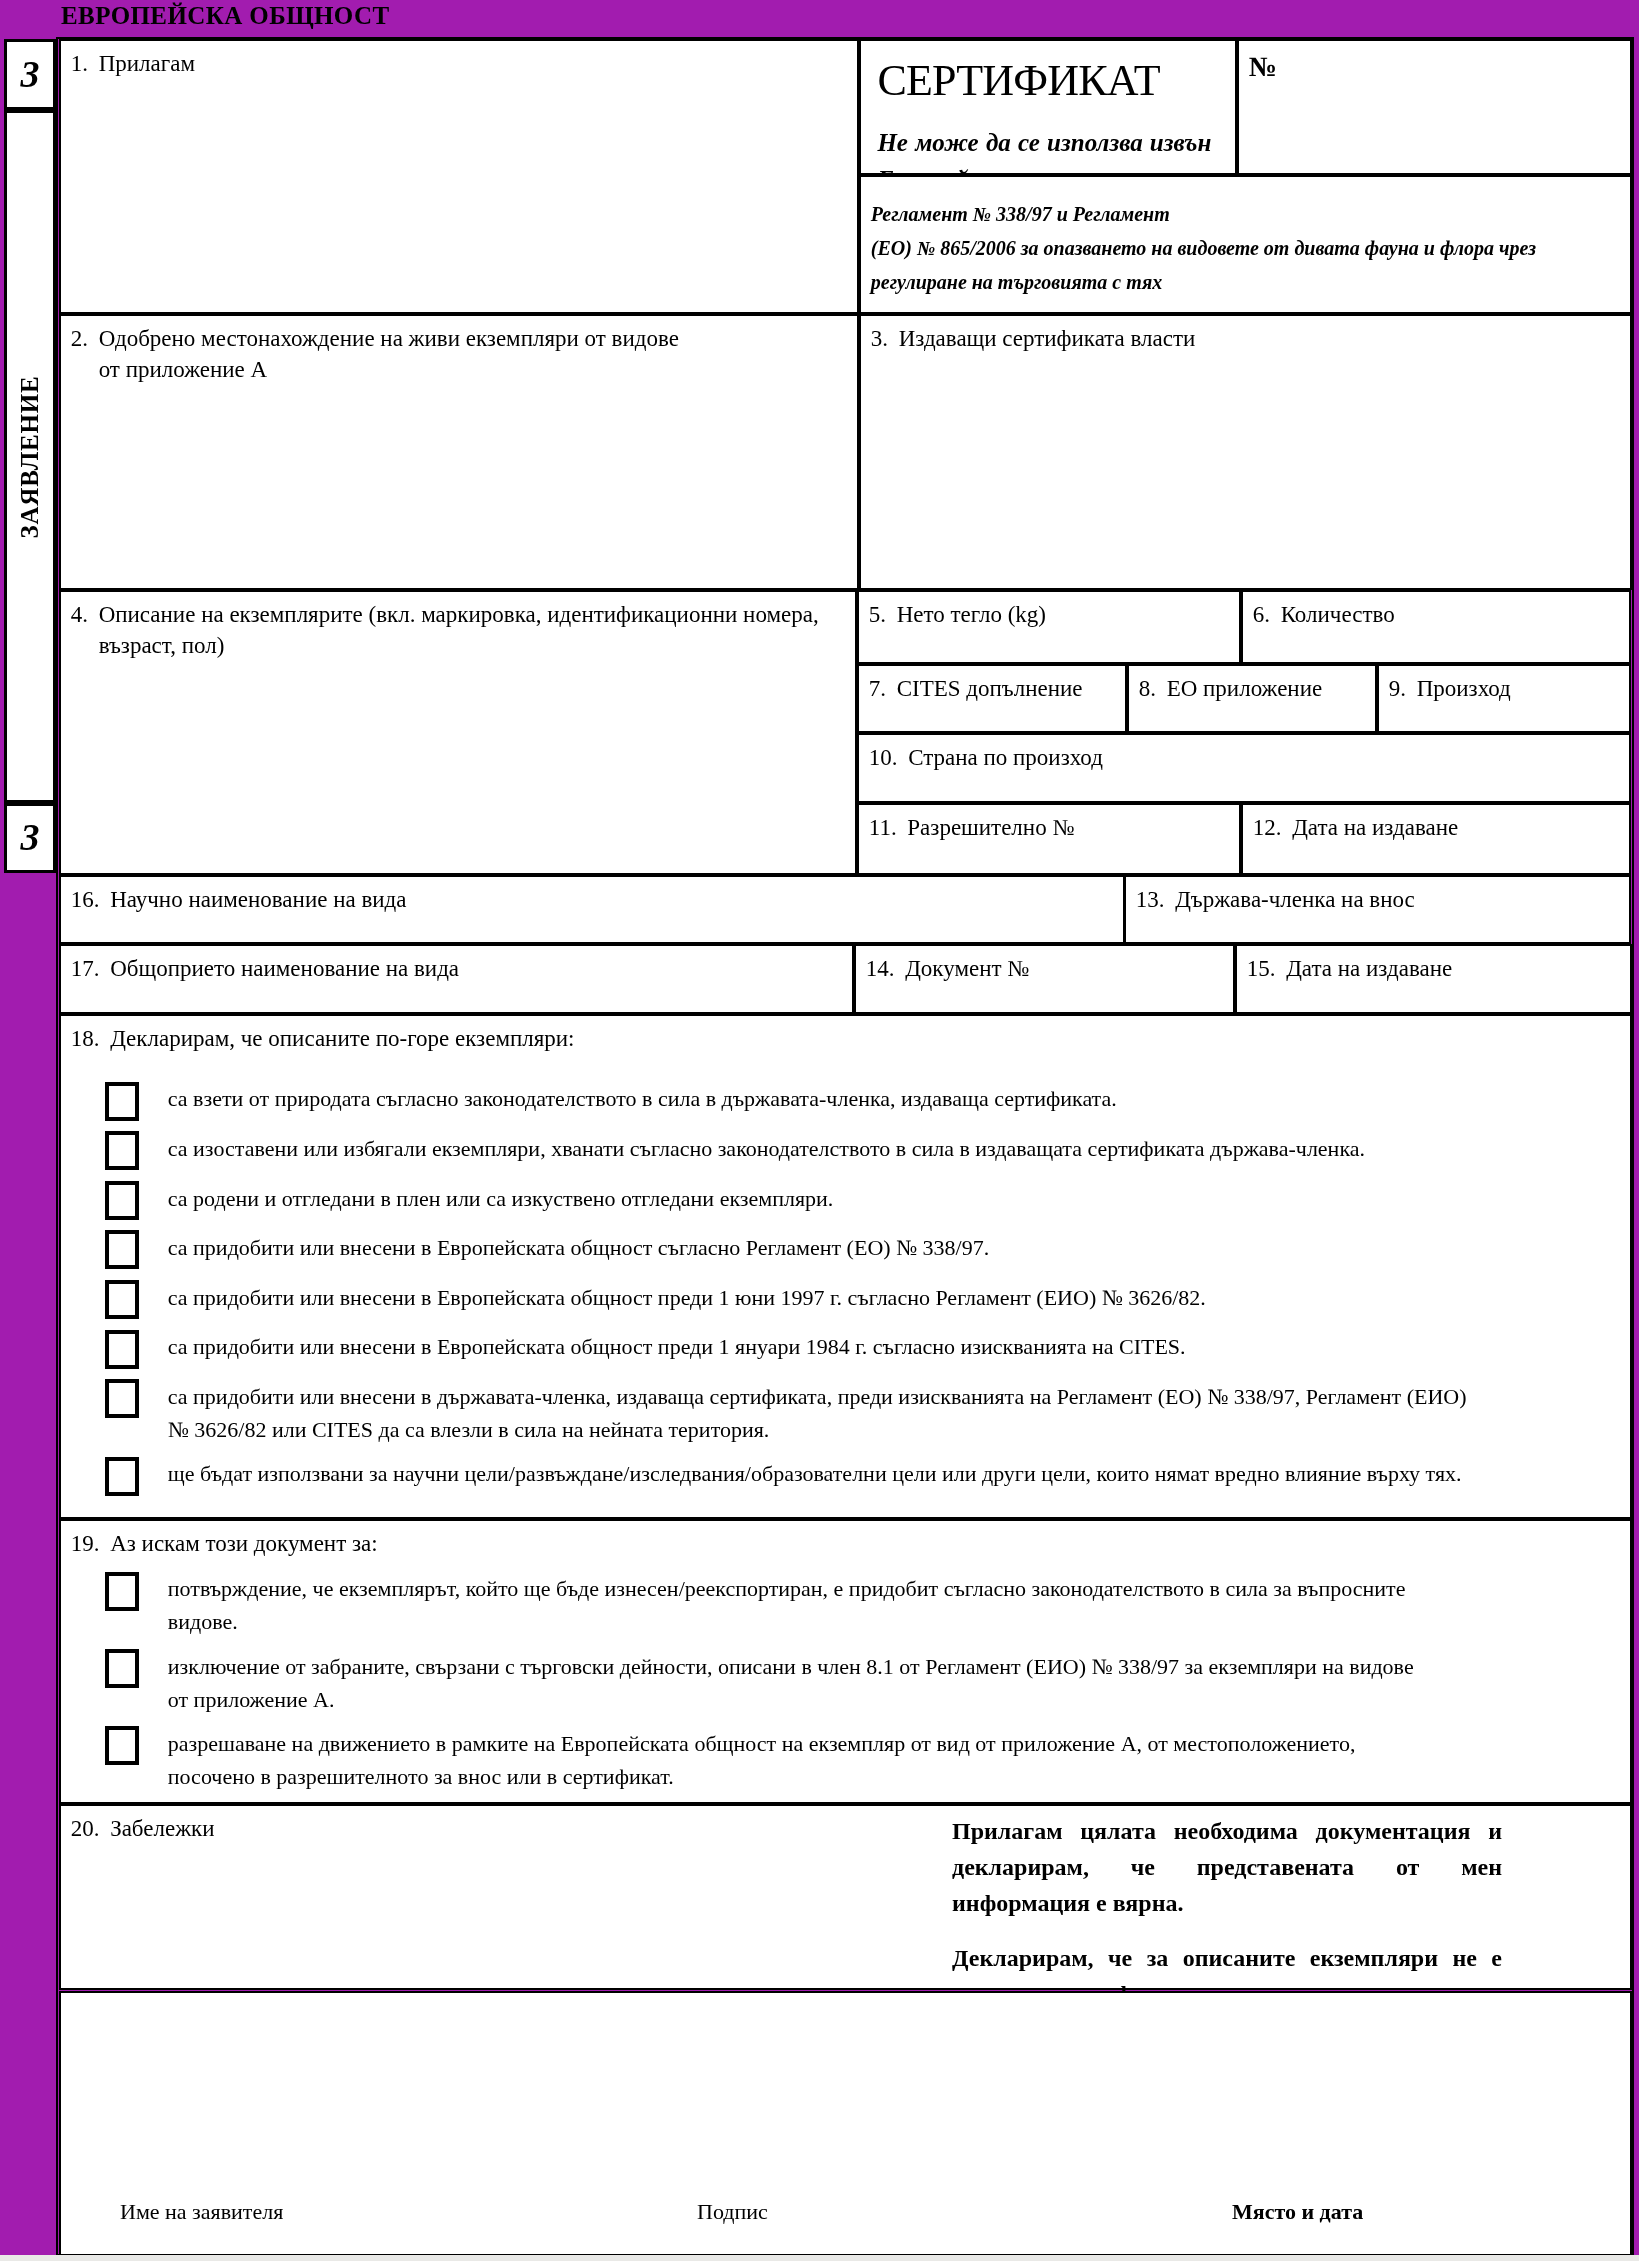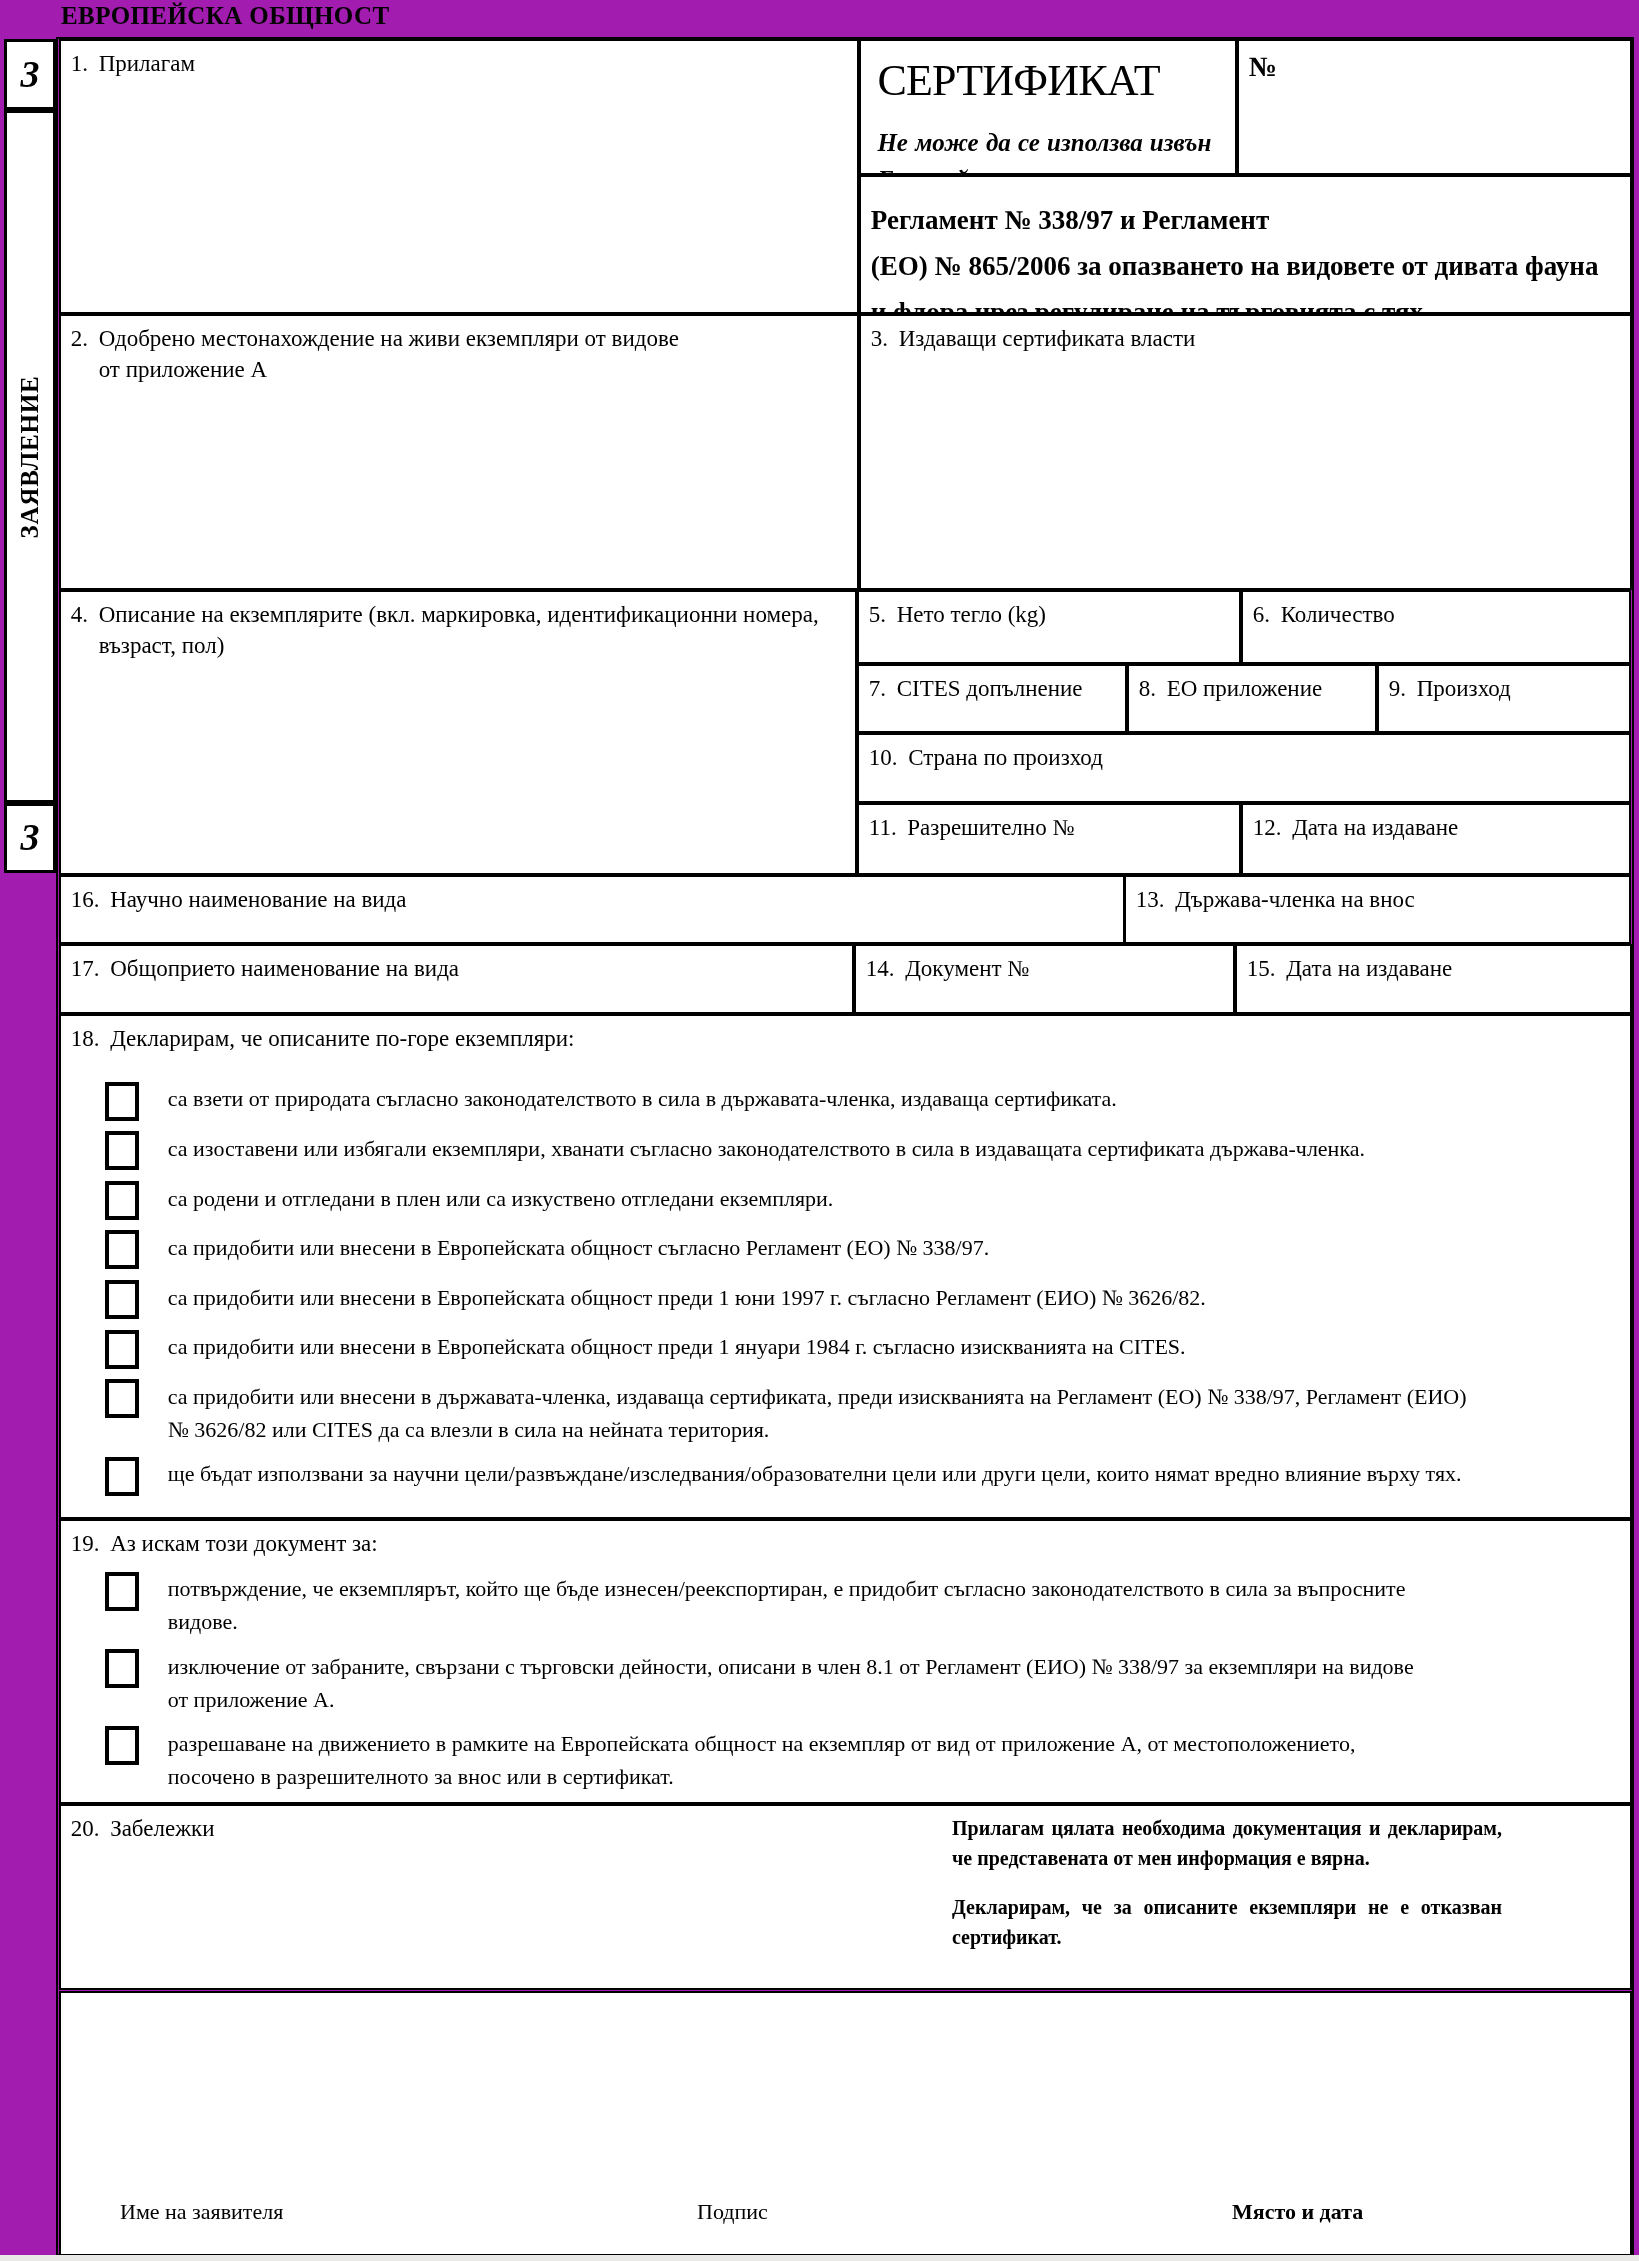--- a/index.html
+++ b/index.html
@@ -15,30 +15,30 @@
   .num{flex:none;margin-right:10.6px;white-space:nowrap;}
   .txt{white-space:pre-line;}
   .strip{display:flex;align-items:center;justify-content:center;}
   .bignum{font-size:38px;font-weight:bold;font-style:italic;}
   .vtext{position:absolute;left:50%;top:50%;transform:translate(-50%,-50%) rotate(-90deg);
          font-size:25px;font-weight:bold;white-space:nowrap;letter-spacing:0.8px;}
   .cert-title{font-size:44px;letter-spacing:-0.8px;line-height:1.1;margin-top:11.4px;}
   .cert-note{font-size:25px;font-weight:bold;font-style:italic;width:334px;
              text-align:justify;margin-top:19.6px;line-height:1.45;}
   .no-label{font-size:28px;font-weight:bold;}
-  .reg-text{font-size:27px;font-weight:bold;line-height:1.72;white-space:pre-line;padding-top:13px;}
+  .reg-text{font-size:20px;font-weight:bold;line-height:1.72;white-space:pre-line;padding-top:13px;font-style:italic;}
   .sec{display:block;}
   .sec-head{display:flex;align-items:flex-start;}
   .items{margin-top:28px;}
   .items.tight{margin-top:13px;}
   .item{display:flex;align-items:flex-start;margin-left:34px;margin-bottom:10.6px;}
   .checkbox{flex:none;width:26px;height:31px;border:4.9px solid #000;background:#fff;margin-right:29px;}
   .item-text{font-size:22px;line-height:1.5;white-space:pre-line;margin-top:0.8px;}
   .decl-block{position:absolute;left:891px;top:6.5px;width:550px;}
-  .decl-block p{margin:0 0 19.6px 0;font-size:20px;font-weight:bold;line-height:1.5;text-align:justify;}
+  .decl-block p{margin:0 0 19.6px 0;font-size:24px;font-weight:bold;line-height:1.5;text-align:justify;}
   .sig-label{position:absolute;font-size:22px;}
   .scan-edge{position:absolute;left:0;bottom:0;width:100%;height:6.5px;background:#e9e9e7;}
 </style>
 </head>
 <body>
 
 <div id="canvas">
 
   <div class="hdr">ЕВРОПЕЙСКА ОБЩНОСТ</div>
   <div class="frame"></div>

